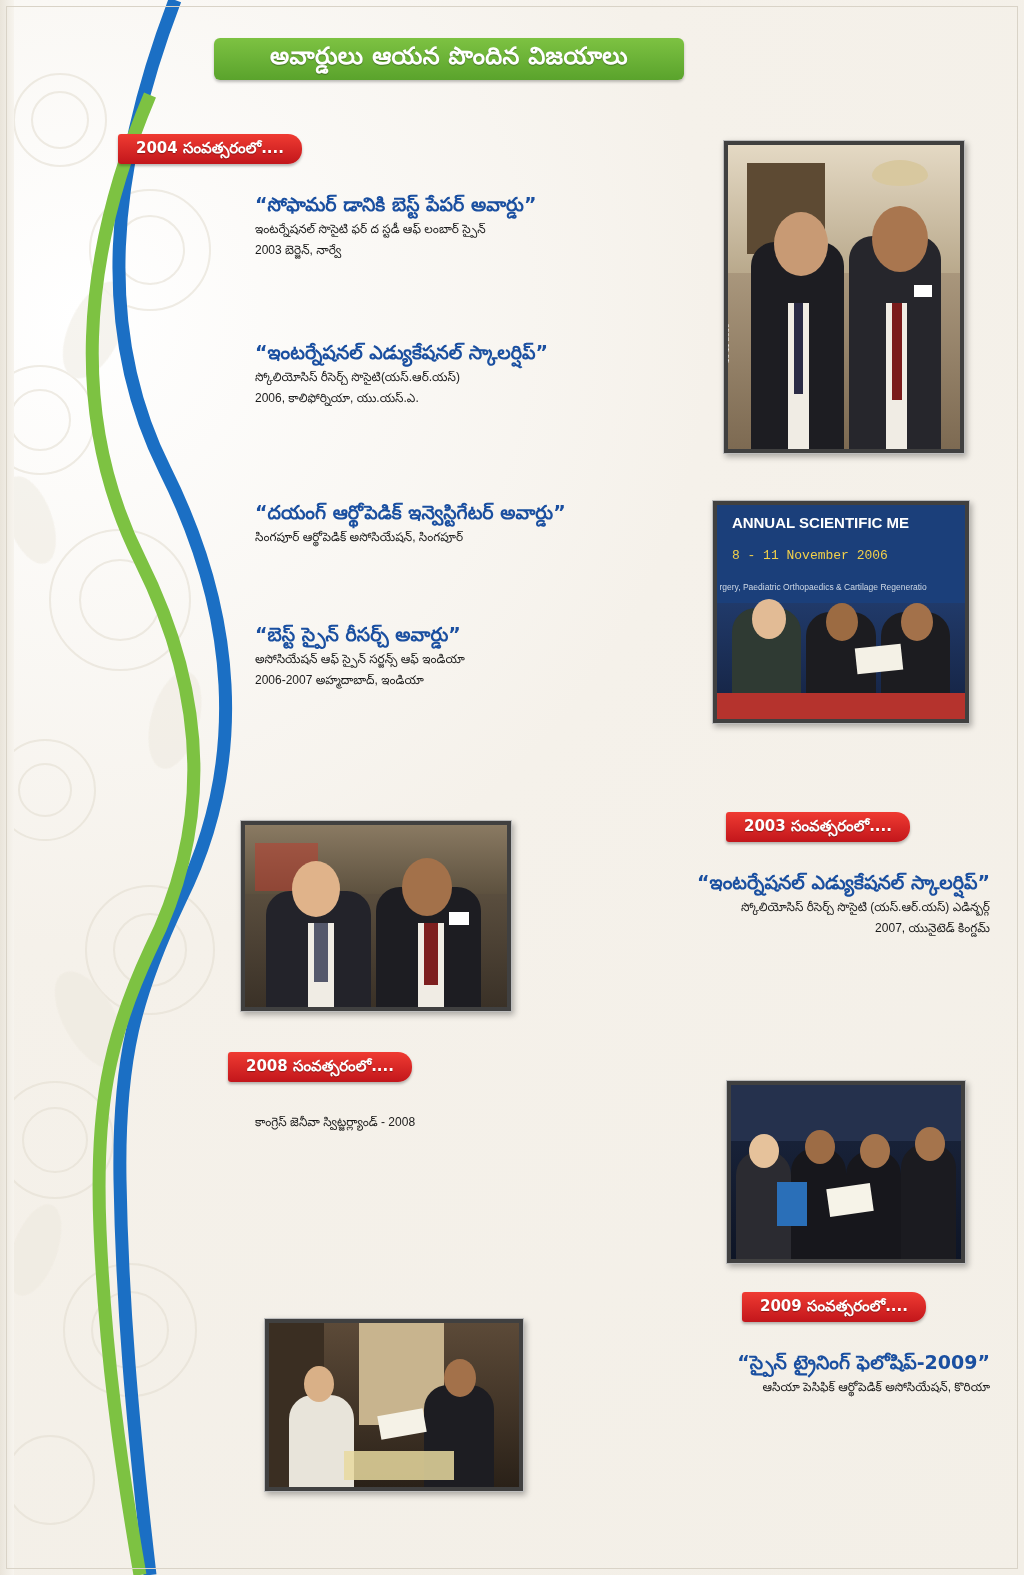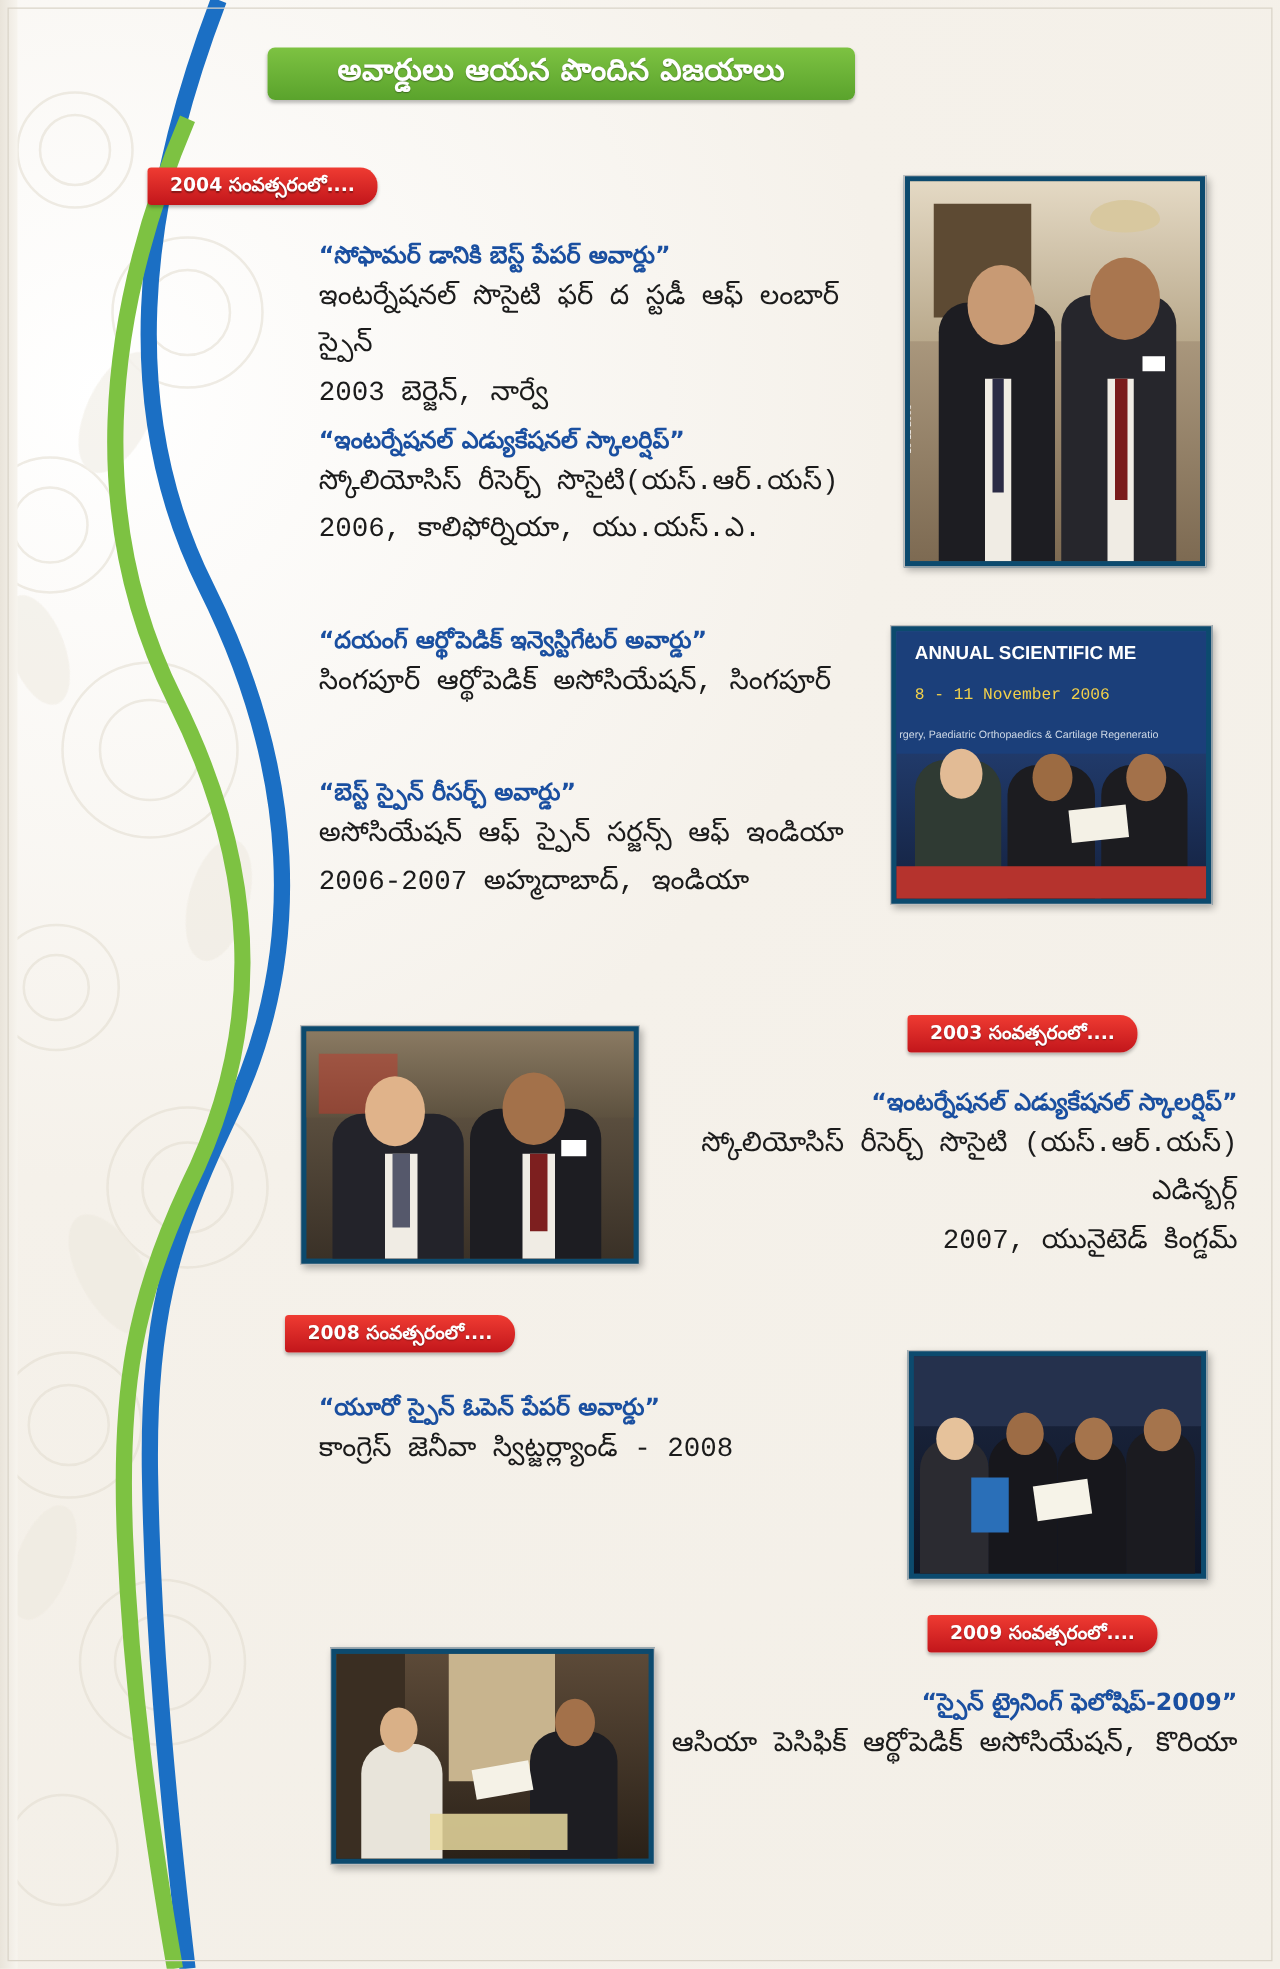--- a/index.html
+++ b/index.html
@@ -46,26 +46,26 @@
     background:#8e0f12;border-radius:2px;z-index:-1;
     transform:skewY(-8deg);
   }
   .ribbon span{color:#fff;font-size:15px;font-weight:bold;white-space:nowrap;
     font-family:"DejaVu Sans","Liberation Sans",sans-serif;text-shadow:0 1px 1px rgba(0,0,0,.35);}
 
   
   .award{position:absolute;}
   .award .head{color:#1a4fa0;font-size:19px;font-weight:bold;line-height:1.5;
      font-family:"DejaVu Sans","Liberation Sans",sans-serif;}
-  .award .body{color:#1b1b1b;font-size:22px;line-height:1.75;
-     font-family:Liberation Mono, monospace;}
+  .award .body{color:#1b1b1b;font-size:12px;line-height:1.75;
+     font-family:Liberation Sans, sans-serif;}
   .right-align{text-align:right;}
 
   
-  .photo{position:absolute;background:#0c4a6e;border:1px solid #bdbdbd;
+  .photo{position:absolute;background:#404040;border:1px solid #bdbdbd;
     box-shadow:2px 3px 6px rgba(0,0,0,.3);overflow:hidden;}
   .photo .inner{position:absolute;inset:4px;overflow:hidden;}
   .ph-caption{position:absolute;bottom:2px;left:4px;color:#fff;font-size:8px;opacity:.85;}
 
   
   .scene{position:absolute;inset:0;}
   .suit{position:absolute;bottom:0;background:#1d1d22;border-radius:24px 24px 0 0;}
   .head-b{position:absolute;border-radius:50%;background:#c89a74;}
   .shirt{position:absolute;background:#f0ece4;}
   .tie{position:absolute;background:#8c1d1d;}
@@ -208,21 +208,20 @@
   <div class="head">“ఇంటర్నేషనల్ ఎడ్యుకేషనల్ స్కాలర్షిప్”</div>
   <div class="body">స్కోలియోసిస్ రీసెర్చ్ సొసైటి (యస్.ఆర్.యస్) ఎడిన్బర్గ్</div>
   <div class="body">2007, యునైటెడ్ కింగ్డమ్</div>
 </div>
 
 <div class="ribbon" style="left:228px;top:1052px;">
   <span>2008 సంవత్సరంలో....</span>
 </div>
 
 <div class="award" style="left:255px;top:1112px;width:440px;">
-  <div class="head">“యూరో స్పైన్ ఓపెన్ పేపర్ అవార్డు”</div>
   <div class="body">కాంగ్రెస్ జెనీవా స్విట్జర్ల్యాండ్ - 2008</div>
 </div>
 
 <div class="photo" style="left:726px;top:1080px;width:238px;height:182px;">
   <div class="inner">
     <div class="scene" style="background:linear-gradient(180deg,#1c2740,#0e1526);"></div>
     <div style="position:absolute;left:0;top:0;width:100%;height:32%;background:#25314d;"></div>
     <div class="suit" style="left:2%;width:24%;height:62%;background:#2b2b31;"></div>
     <div class="head-b" style="left:8%;top:28%;width:30px;height:34px;background:#e6c29b;"></div>
     <div class="suit" style="left:26%;width:24%;height:64%;background:#17171c;"></div>

